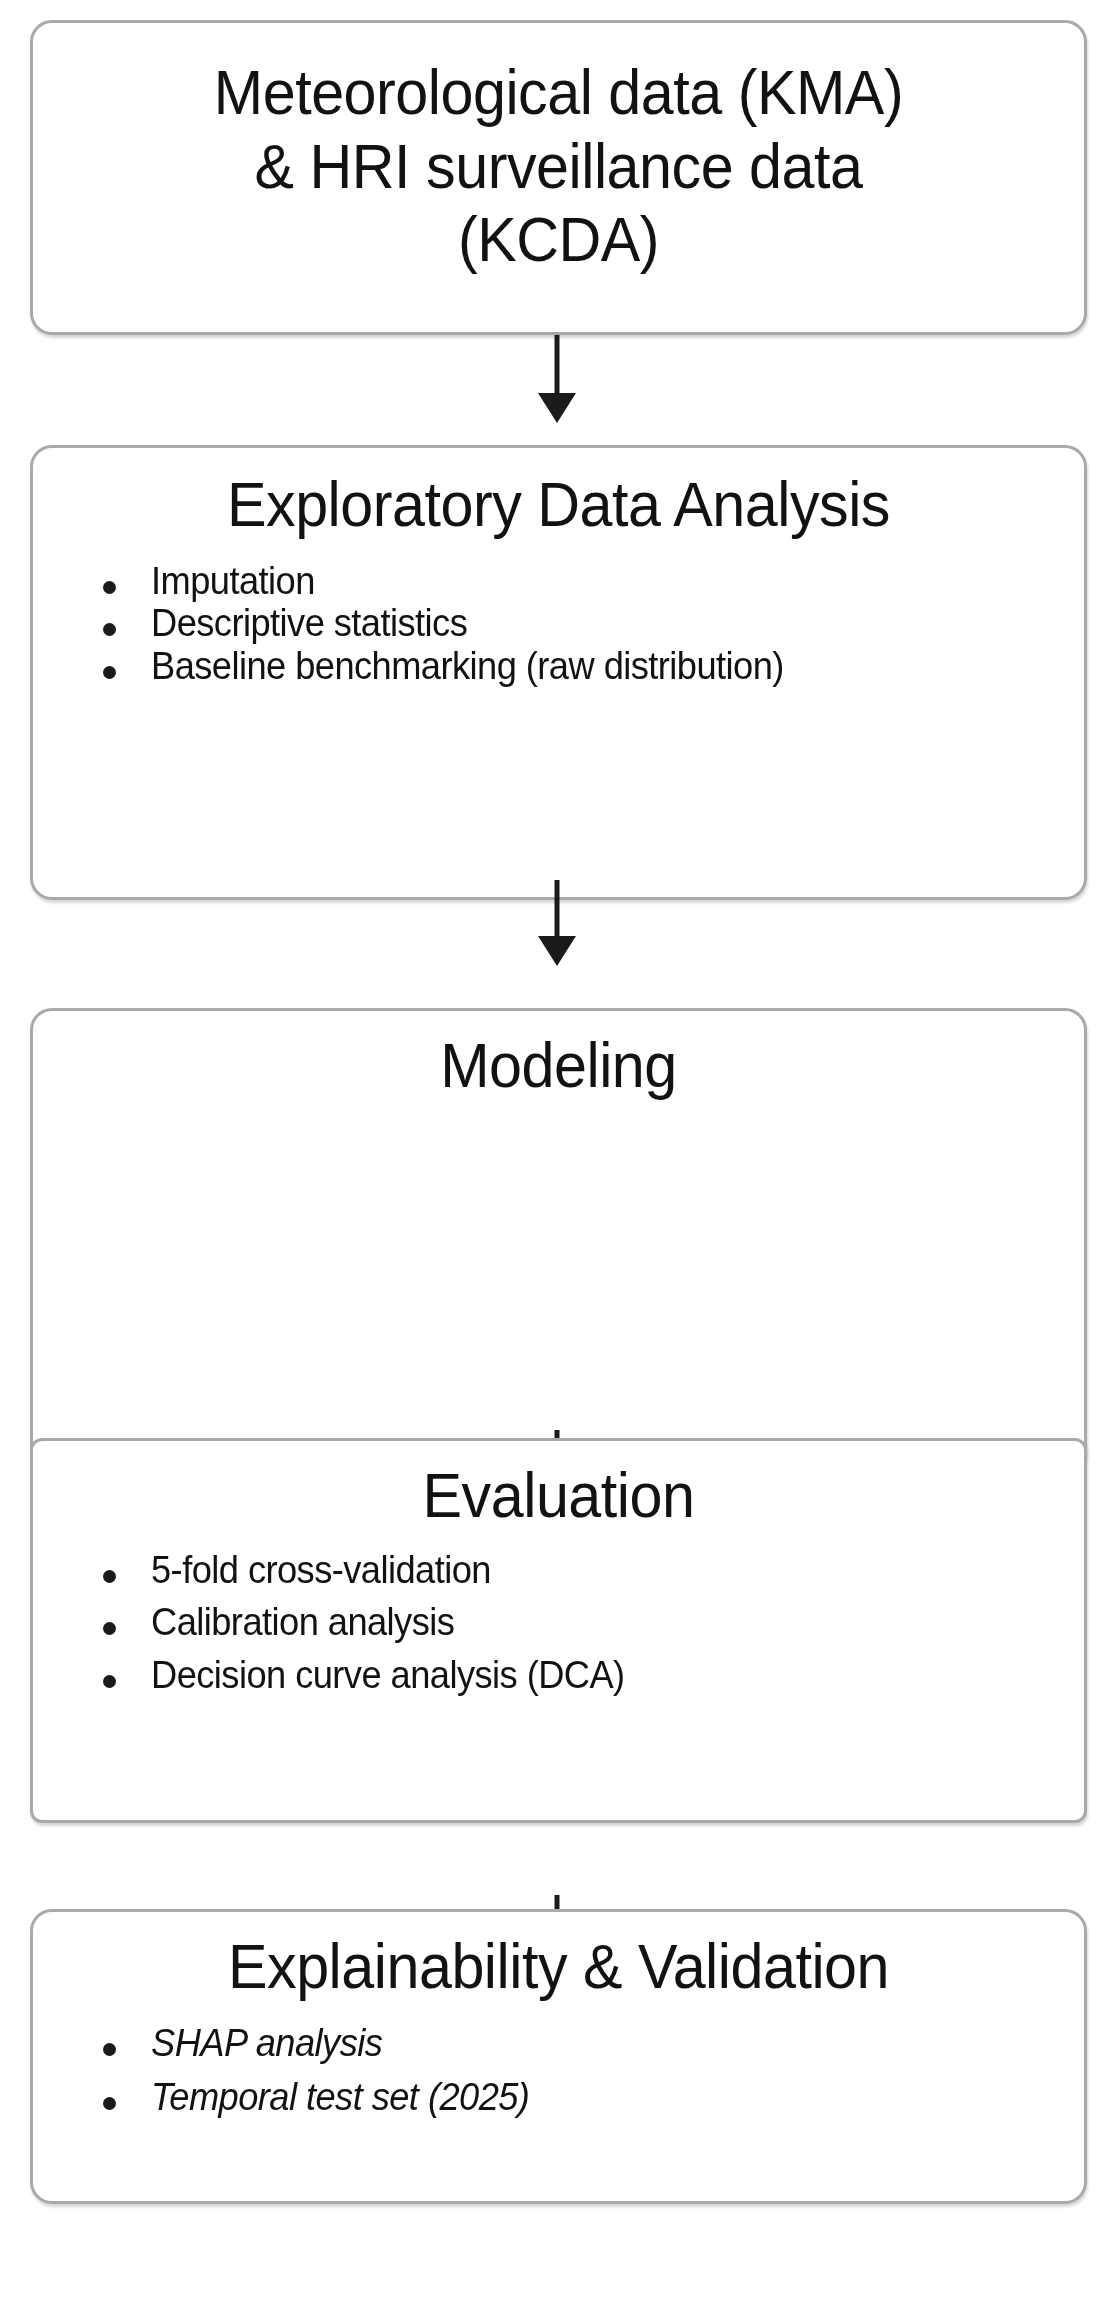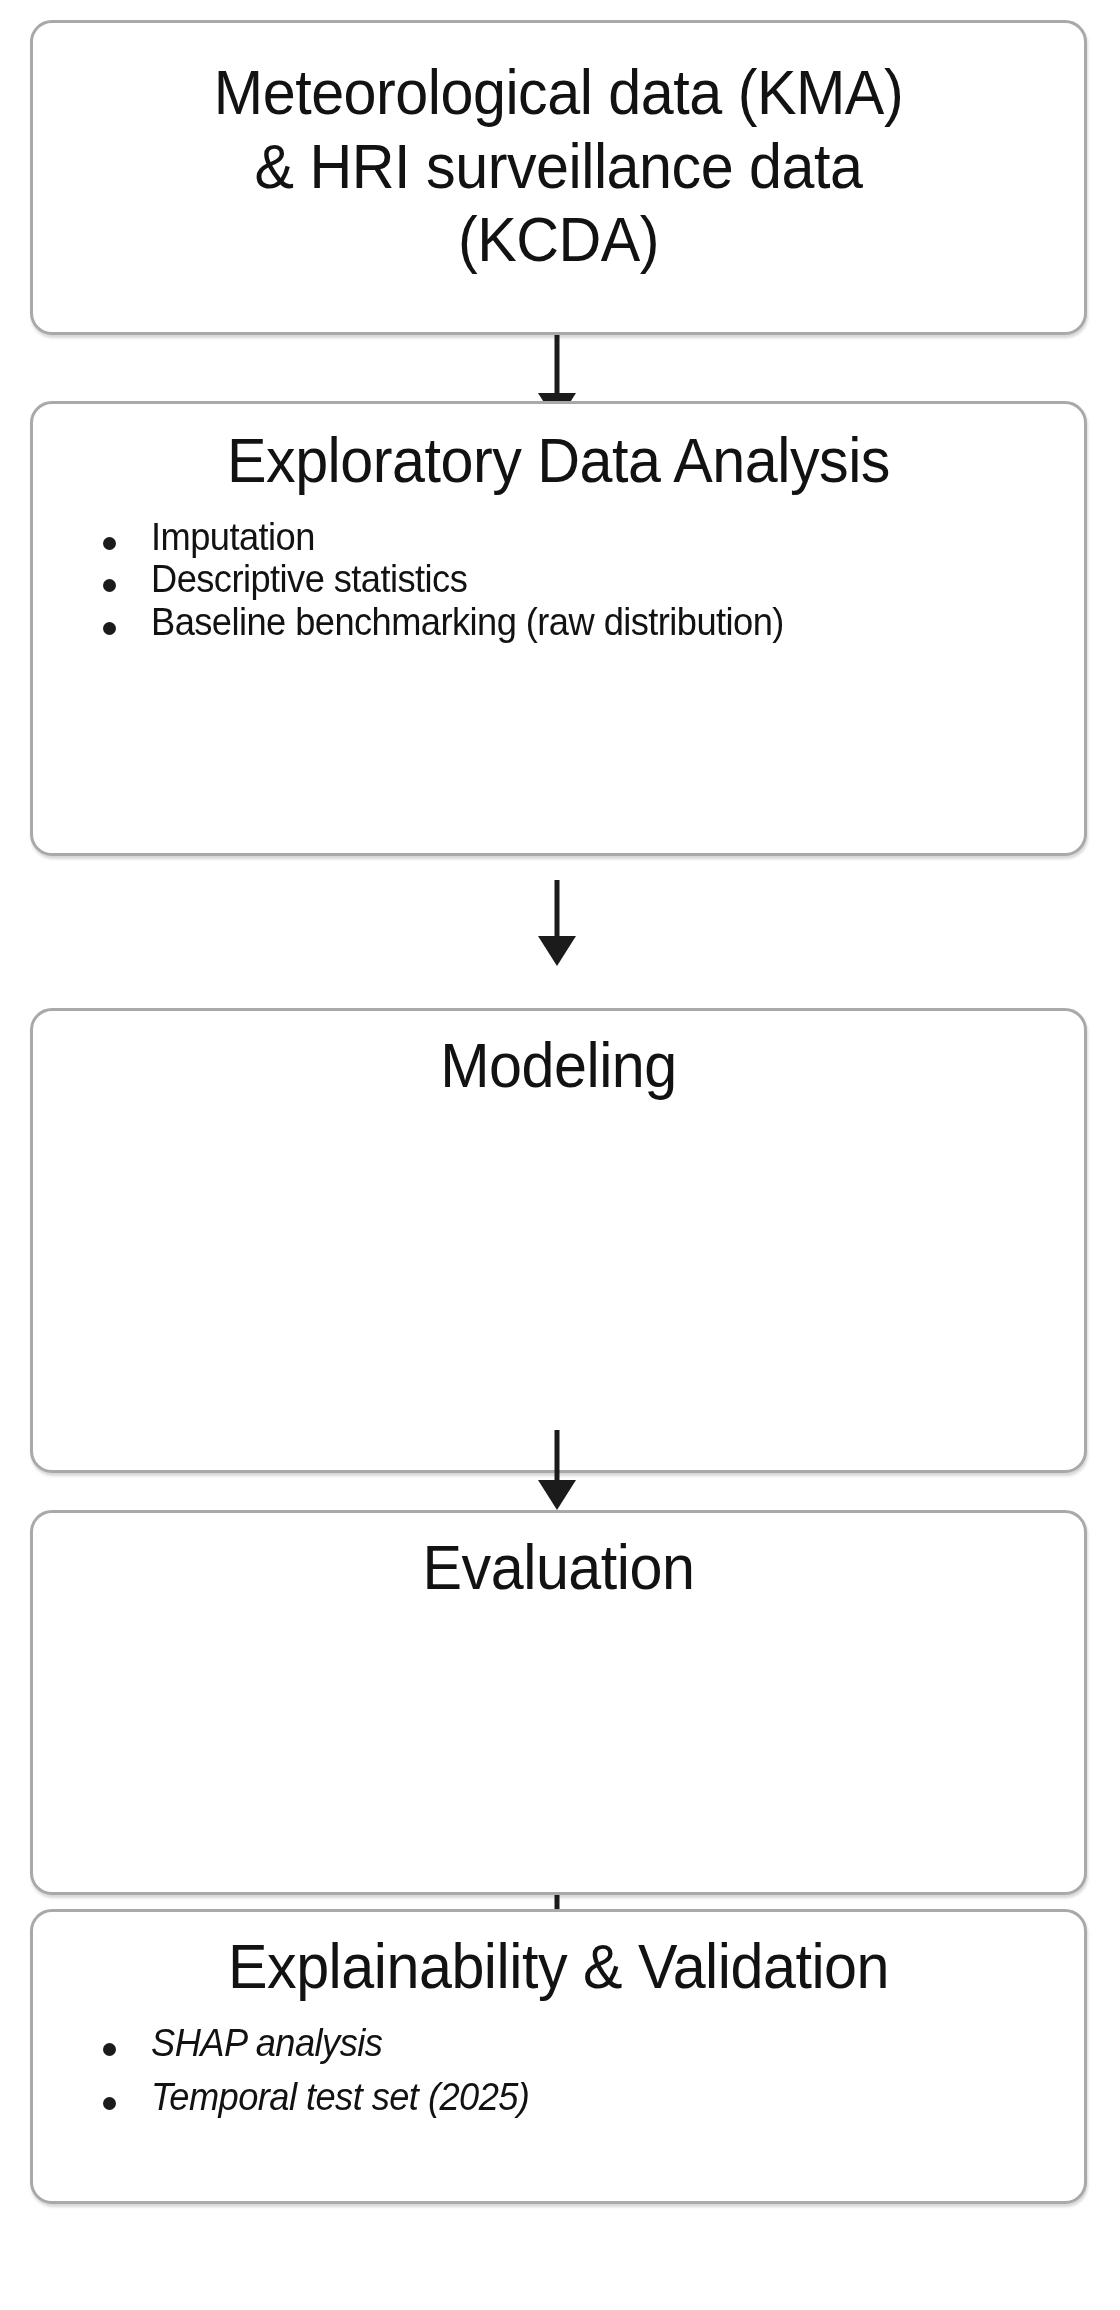--- a/index.html
+++ b/index.html
@@ -96,23 +96,23 @@
   .arrow {
     position: absolute;
     left: 0;
     width: 1120px;
     pointer-events: none;
   }
   .arrow svg { display: block; }
 
   
   #node-0 { top: 20px;   height: 315px; }
-  #node-1 { top: 401px;  height: 455px; }
+  #node-1 { top: 445px;  height: 455px; }
   #node-2 { top: 1008px;  height: 465px; }
-  #node-3 { top: 1510px; height: 385px; }
+  #node-3 { top: 1438px; height: 385px; border-radius: 12px; }
   #node-4 { top: 1909px; height: 295px; }
 
   #node-0 .center-lines { padding-top: 33px; }
 
   #node-1 .node-title { padding-top: 24px; }
   #node-1 .bullets    { padding-top: 22px; }
 
   #node-2 .node-title { padding-top: 22px; }
   #node-2 .bullets    { padding-top: 20px; }
   #node-2 .bullets li { margin-bottom: 20px; }
@@ -181,20 +181,34 @@
 
   <div class="arrow" id="arrow-2">
     <svg width="1120" height="82" viewBox="0 0 1120 82" xmlns="http://www.w3.org/2000/svg">
       <line x1="557" y1="0" x2="557" y2="54" stroke="#1b1b1b" stroke-width="5"></line>
       <polygon points="538,50 576,50 557,80" fill="#1b1b1b"></polygon>
     </svg>
   </div>
 
   <div class="node" id="node-3">
     <div class="node-title">Evaluation</div>
+    <ul class="bullets">
+      <li>
+        <span class="dot"></span>
+        <span class="txt">5-fold cross-validation</span>
+      </li>
+      <li>
+        <span class="dot"></span>
+        <span class="txt">Calibration analysis</span>
+      </li>
+      <li>
+        <span class="dot"></span>
+        <span class="txt">Decision curve analysis (DCA)</span>
+      </li>
+    </ul>
   </div>
 
   <div class="arrow" id="arrow-3">
     <svg width="1120" height="92" viewBox="0 0 1120 92" xmlns="http://www.w3.org/2000/svg">
       <line x1="557" y1="0" x2="557" y2="62" stroke="#1b1b1b" stroke-width="5"></line>
       <polygon points="538,58 576,58 557,90" fill="#1b1b1b"></polygon>
     </svg>
   </div>
 
   <div class="node" id="node-4">

